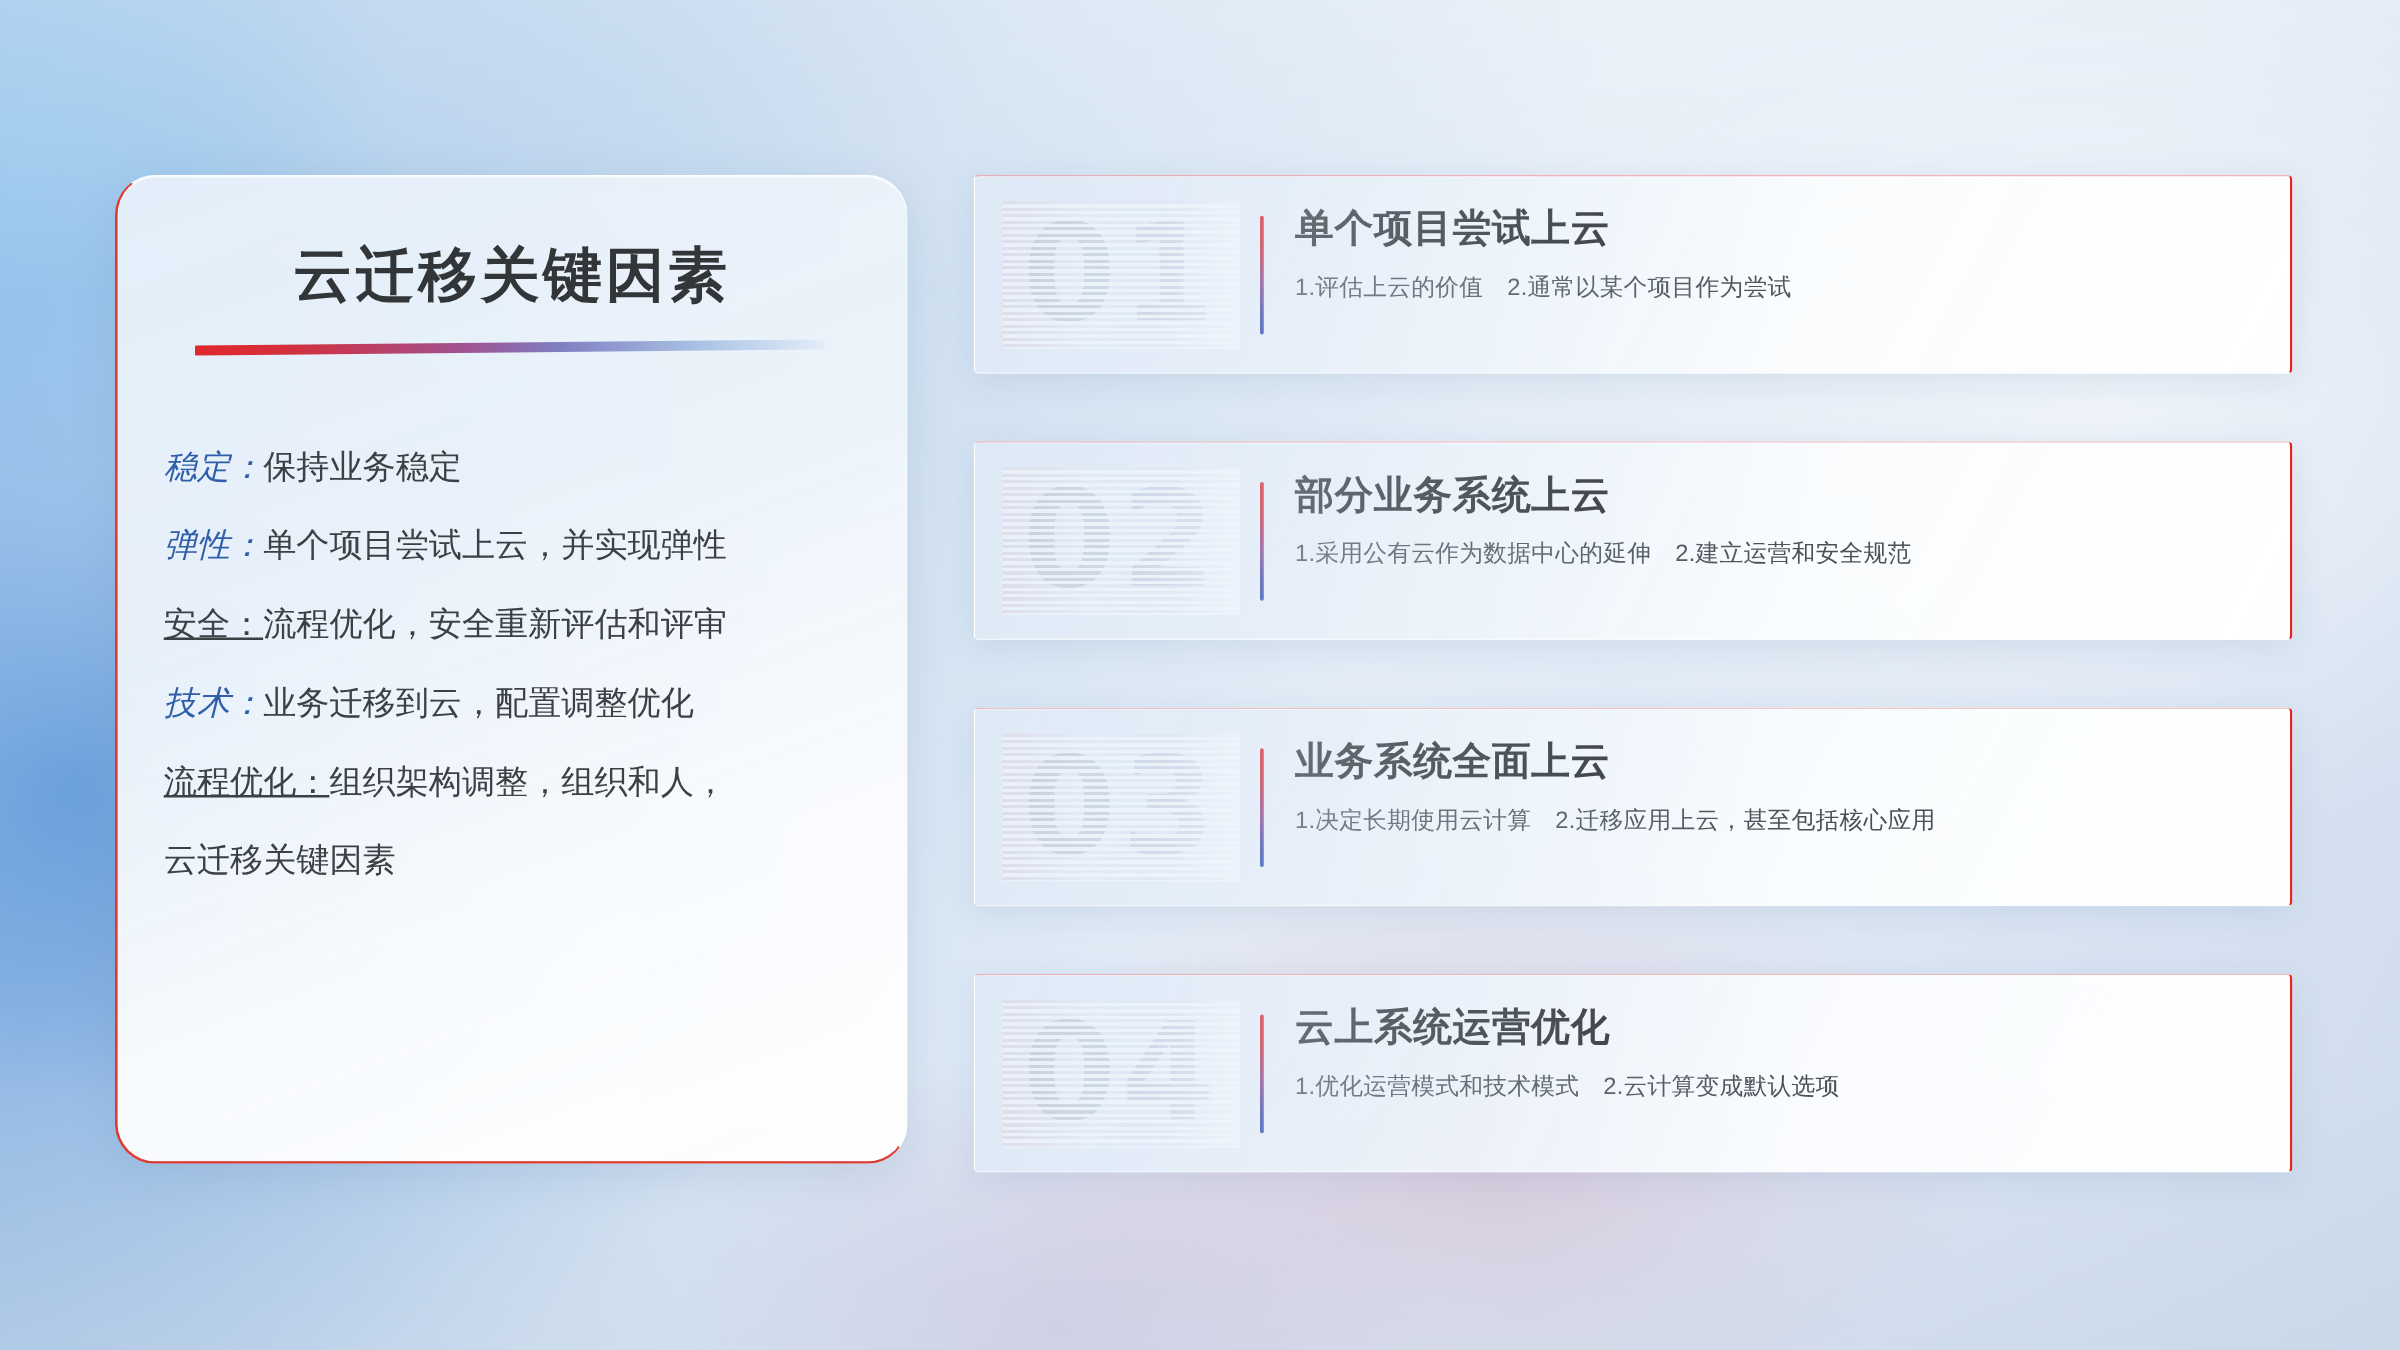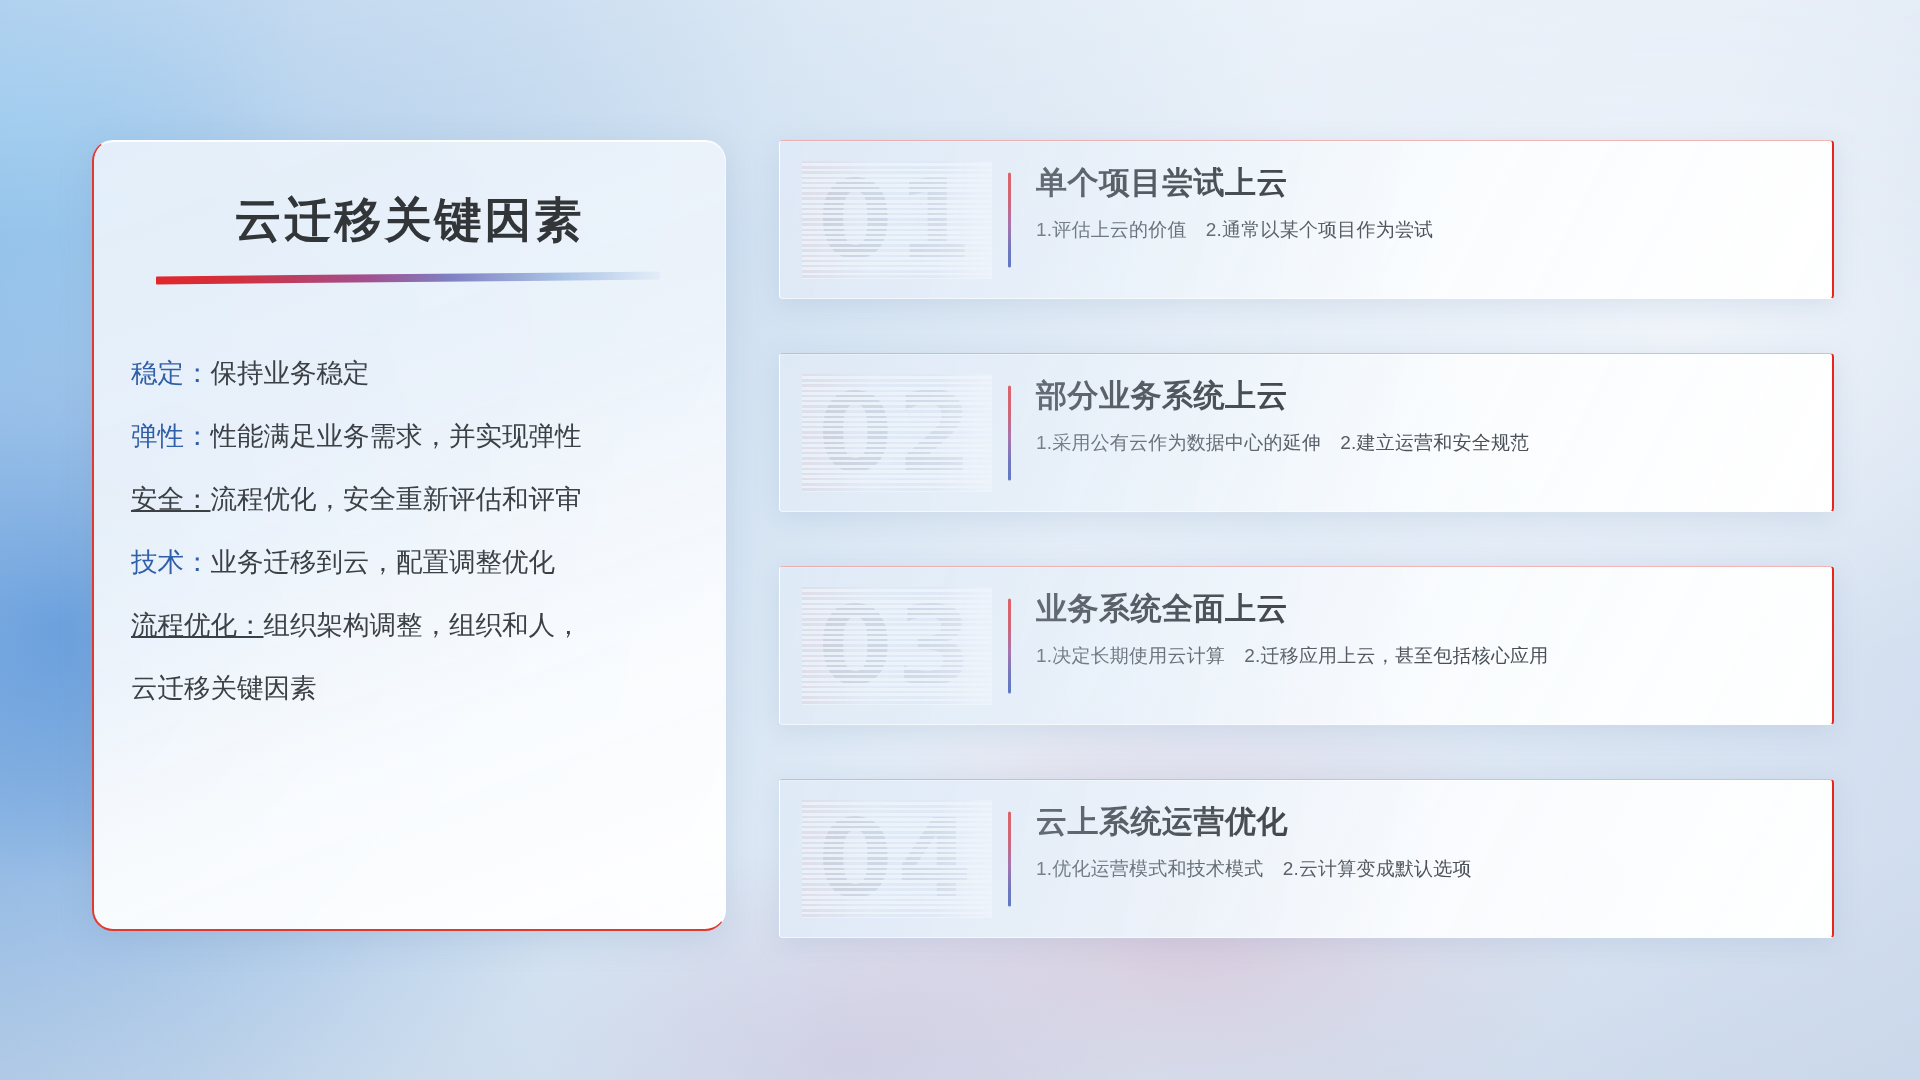--- a/index.html
+++ b/index.html
@@ -16,21 +16,21 @@
   .b2{background:radial-gradient(circle at 3% 58%, rgba(78,140,214,.85) 0%, rgba(120,170,226,.45) 13%, rgba(255,255,255,0) 30%);}
   .b3{background:radial-gradient(circle at 1% 12%, rgba(150,200,238,.9) 0%, rgba(190,220,245,.35) 14%, rgba(255,255,255,0) 32%);}
   .b4{background:radial-gradient(ellipse 520px 330px at 62% 86%, rgba(218,178,200,.55) 0%, rgba(222,196,214,.28) 45%, rgba(255,255,255,0) 78%);}
   .b5{background:radial-gradient(ellipse 420px 300px at 44% 98%, rgba(201,176,210,.45) 0%, rgba(255,255,255,0) 72%);}
   .b6{background:radial-gradient(ellipse 760px 500px at 88% 30%, rgba(255,255,255,.55) 0%, rgba(255,255,255,0) 70%);}
   .b7{background:linear-gradient(180deg, rgba(255,255,255,.28) 0%, rgba(255,255,255,0) 22%, rgba(255,255,255,0) 78%, rgba(190,205,225,.30) 100%);}
 
   
   #leftcard{
     position:absolute;left:92px;top:140px;width:631px;height:788px;z-index:3;
-    border-radius:21px;
+    border-radius:32px;
     background:linear-gradient(160deg, rgba(232,241,250,.92) 0%, rgba(238,244,251,.93) 38%, rgba(250,252,254,.96) 70%, rgba(255,255,255,.97) 100%);
     border-left:2.5px solid #e03a2f;
     border-bottom:2.5px solid #e03a2f;
     border-top:1px solid rgba(255,255,255,.75);
     border-right:1px solid rgba(255,255,255,.55);
     box-shadow:0 8px 34px rgba(110,140,180,.20), inset 0 1px 0 rgba(255,255,255,.85);
     backdrop-filter:blur(4px);
   }
   #lc-title{
     position:absolute;left:0;right:0;top:48px;text-align:center;
@@ -39,21 +39,21 @@
   #lc-rule{
     position:absolute;left:62px;top:133px;width:504px;height:8px;
     background:linear-gradient(90deg,#e1272b 0%,#d2303f 16%,#a2508f 42%,#7f7fc2 58%,#a9c2e4 80%,rgba(205,222,242,.25) 100%);
     border-radius:1px;
     transform:skewY(-0.55deg);
   }
   #lc-list{position:absolute;left:37px;right:30px;top:232px;}
   .li{font-size:26.5px;color:#3c4145;line-height:1px;margin-bottom:62px;white-space:nowrap;}
   .li:last-child{margin-bottom:0;}
   .li .k{font-weight:500;}
-  .k.blue{color:#2f5fa8;}
+  .k.blue{color:#2f5fa8;font-style:italic;}
   .k.dark{color:#3c4145;text-decoration:underline;}
   .li .v{color:#3c4145;}
 
   
   #right{position:absolute;left:779px;top:140px;width:1055px;z-index:3;}
   .rcard{
     position:relative;height:157px;margin-bottom:54px;border-radius:4px;
     background:linear-gradient(118deg, rgba(233,240,249,.93) 0%, rgba(240,245,251,.94) 30%, rgba(250,252,254,.96) 62%, rgba(255,255,255,.98) 100%);
     border-right:2.5px solid #e8241d;
     border-top:1.6px solid rgba(235,120,120,.55);
@@ -122,21 +122,21 @@
 
 <div id="leftcard">
   <div id="lc-title">云迁移关键因素</div>
   <div id="lc-rule"></div>
 
   <div id="lc-list">
     <div class="li">
       <span class="k blue">稳定：</span><span class="v">保持业务稳定</span>
     </div>
     <div class="li">
-      <span class="k blue">弹性：</span><span class="v">性能满足业务需求，并实现弹性</span>
+      <span class="k blue">弹性：</span><span class="v">单个项目尝试上云，并实现弹性</span>
     </div>
     <div class="li">
       <span class="k dark">安全：</span><span class="v">流程优化，安全重新评估和评审</span>
     </div>
     <div class="li">
       <span class="k blue">技术：</span><span class="v">业务迁移到云，配置调整优化</span>
     </div>
     <div class="li">
       <span class="k dark">流程优化：</span><span class="v">组织架构调整，组织和人，</span>
     </div>

